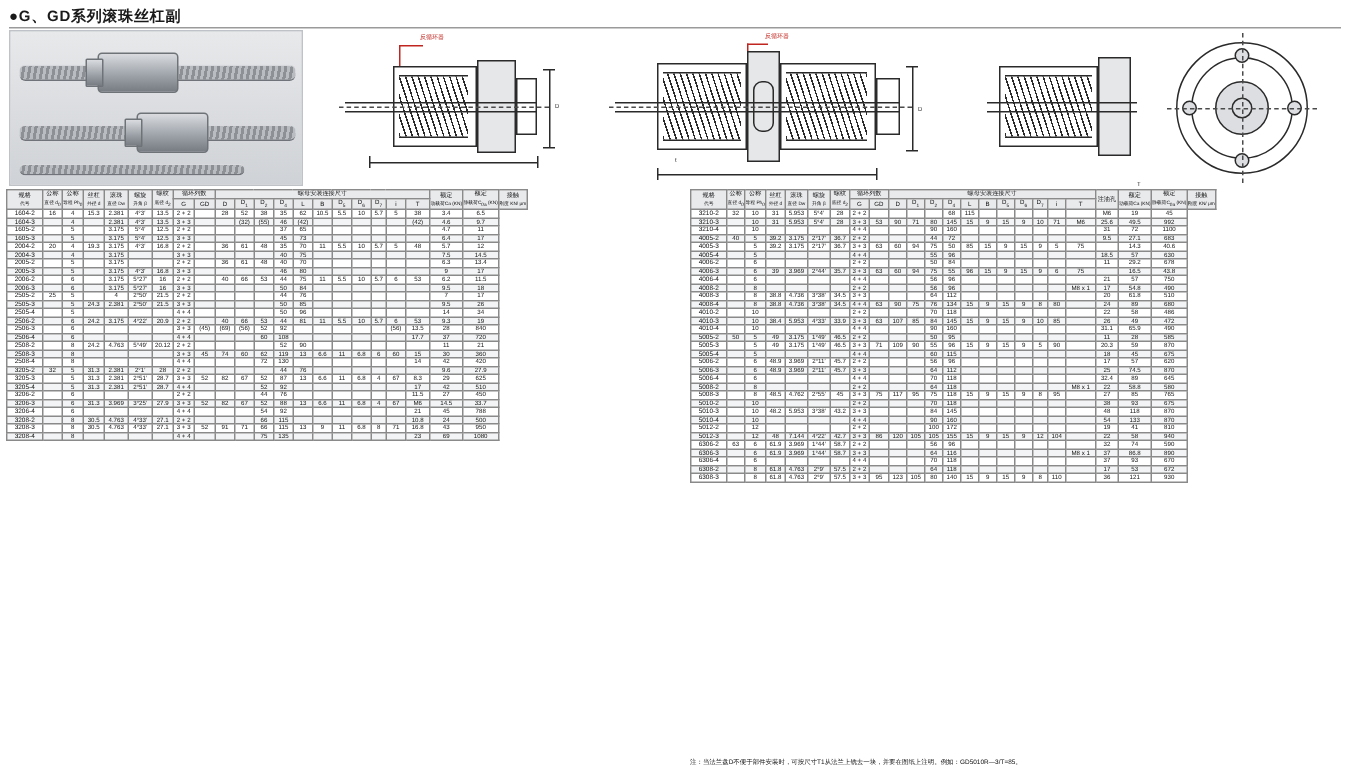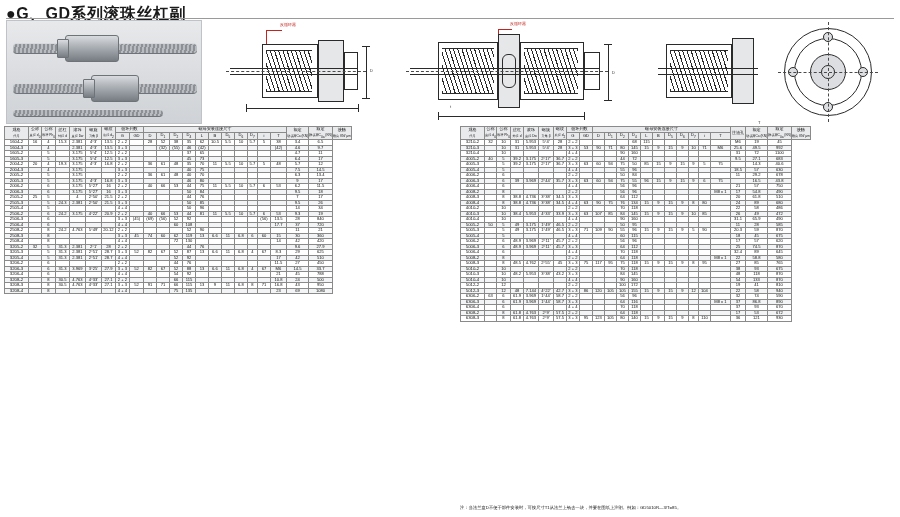--- a/index.html
+++ b/index.html
@@ -10,21 +10,21 @@
     font-size:5px;
     color:#111;
     overflow:hidden;
     position:relative;
   }
   .page{position:relative;width:900px;height:517px;}
 
   
   .hdr{
     position:absolute;left:6px;top:4px;
-    font-size:16px;font-weight:bold;color:#1a1a1a;
+    font-size:10px;font-weight:bold;color:#1a1a1a;
     letter-spacing:0.5px;
   }
   .hdr-rule{
     position:absolute;left:6px;top:18px;width:888px;height:1px;background:#9a9a9a;
   }
 
   
   .illus{
     position:absolute;top:20px;left:6px;width:888px;height:104px;
   }

